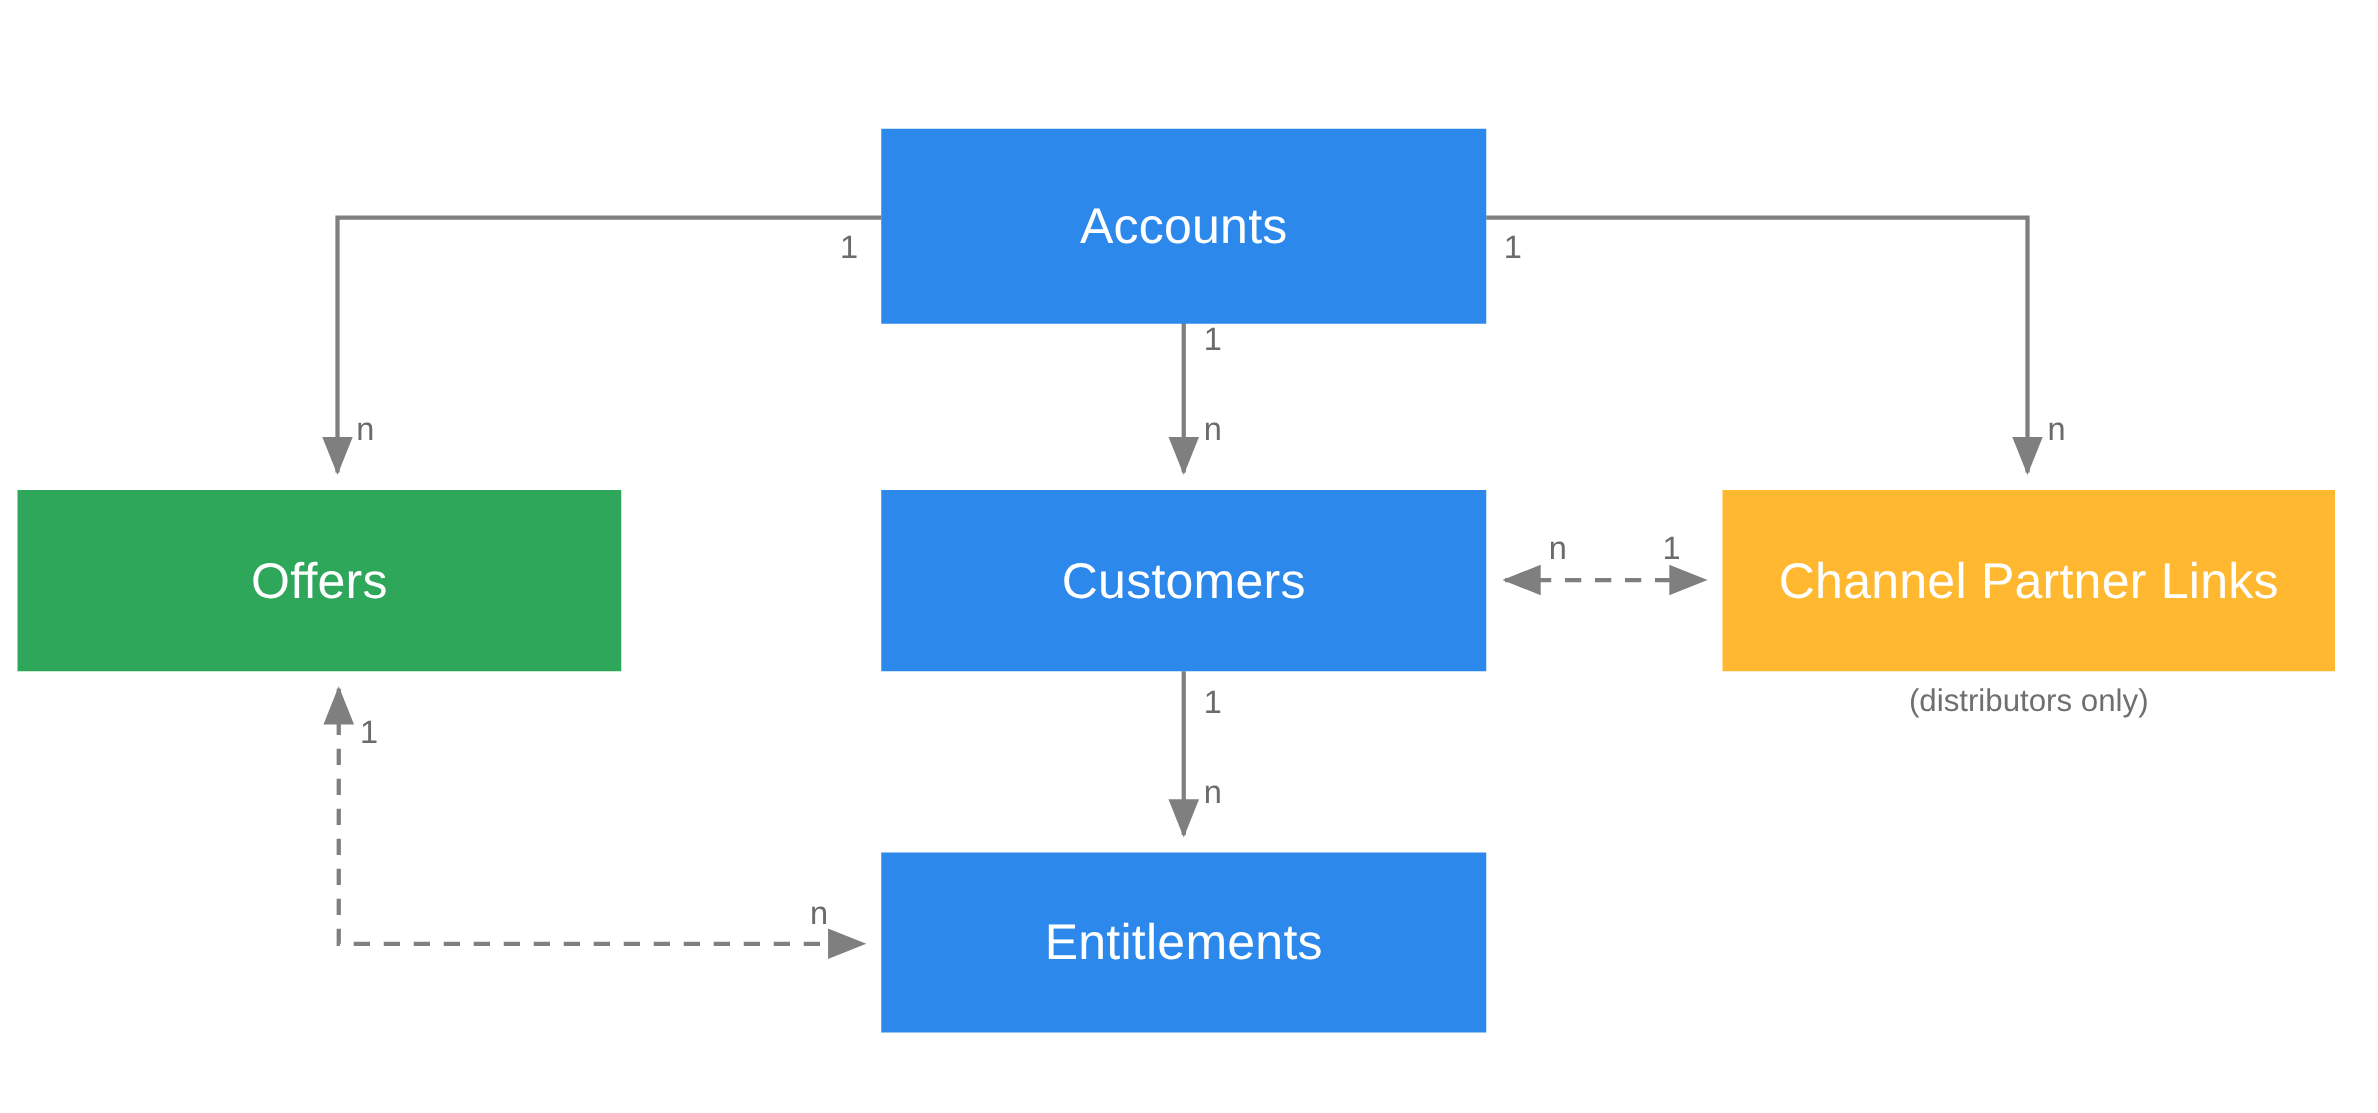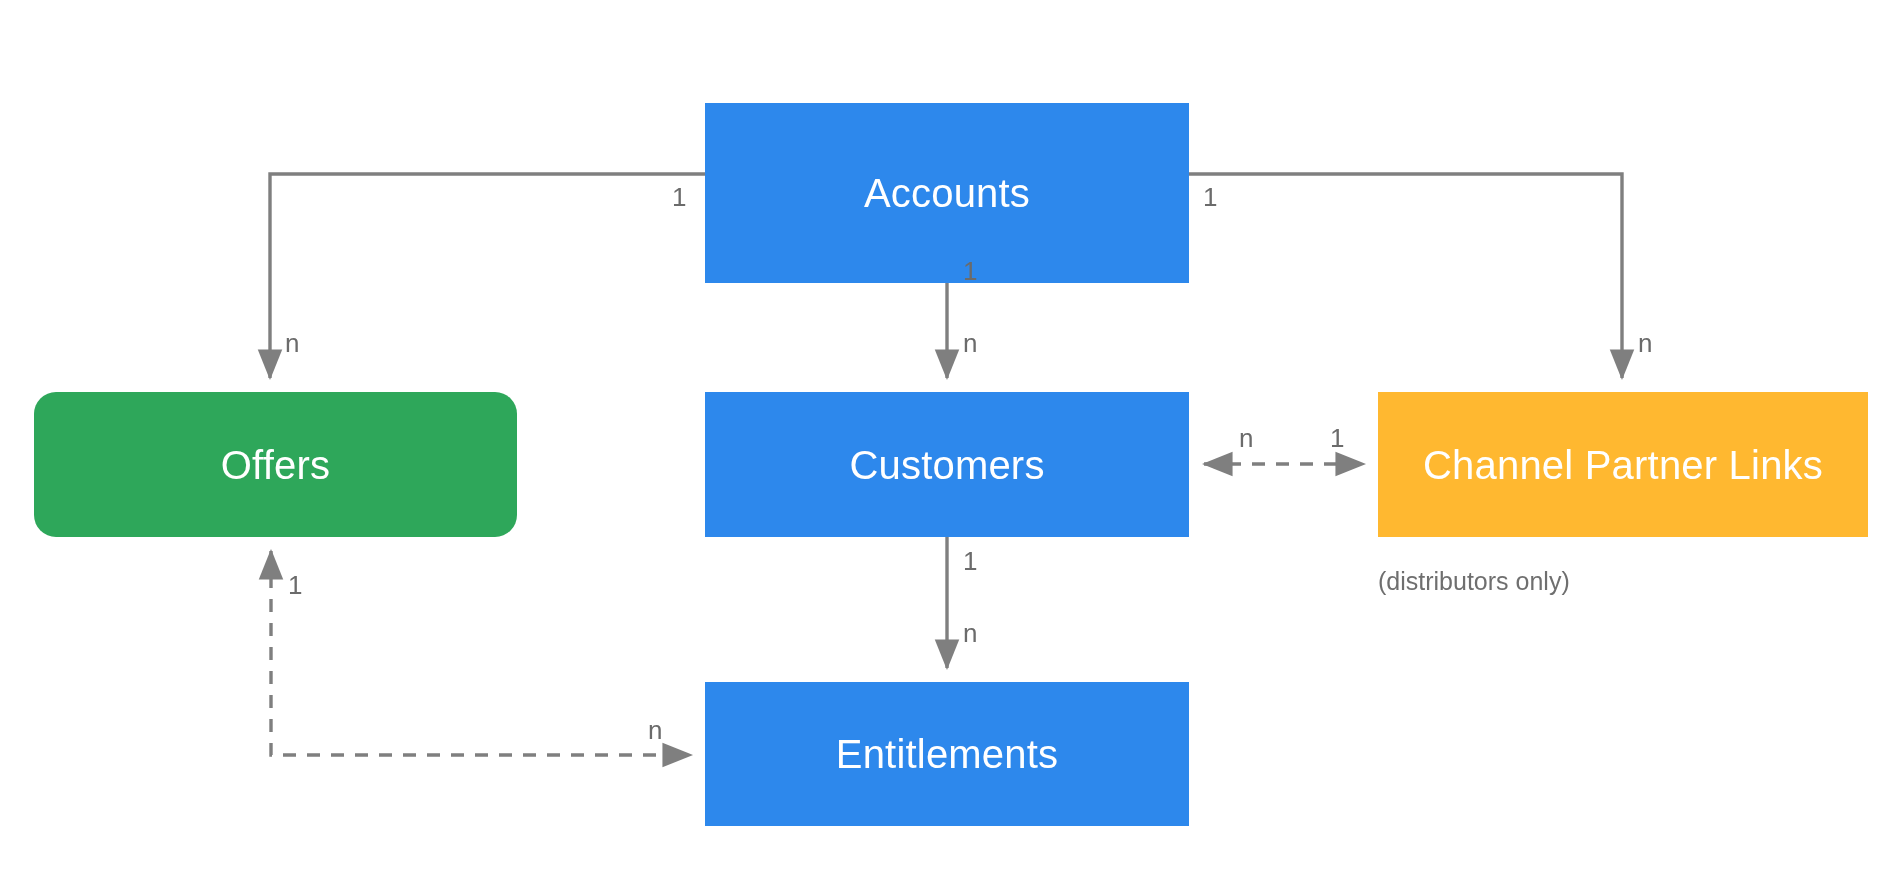--- a/index.html
+++ b/index.html
@@ -37,23 +37,23 @@
     z-index: 3;
     box-sizing: border-box;
   }
   .node-label {
     pointer-events: none;
   }
   .caption {
     position: absolute;
     color: #6f6f6f;
     font-size: 25px;
+    text-align: center;
     z-index: 3;
     white-space: nowrap;
-    margin-top: 20px;
   }
   .edge-label {
     position: absolute;
     color: #6b6b6b;
     font-size: 26px;
     z-index: 4;
     white-space: nowrap;
     line-height: 1;
   }
 </style>
@@ -90,25 +90,25 @@
 
     <g>
       <path d="M1204,464 L1364,464" fill="none" stroke="#7f7f7f" stroke-width="3.4" stroke-dasharray="13,11" marker-start="url(#arrow-start)" marker-end="url(#arrow-end)"></path>
     </g>
 
     <g>
       <path d="M271,551 L271,755 L691,755" fill="none" stroke="#7f7f7f" stroke-width="3.4" stroke-dasharray="13,11" marker-start="url(#arrow-start)" marker-end="url(#arrow-end)"></path>
     </g>
   </svg>
 
-  <div class="node" style="left:705px; top:103px; width:484px; height:180px; background:#2d88ec;">
+  <div class="node" style="left:705px; top:103px; width:484px; height:156px; background:#2d88ec;">
     <span class="node-label">Accounts</span>
   </div>
 
-  <div class="node" style="left:34px; top:392px; width:483px; height:145px; background:#2ea75a;border-radius:22px;">
+  <div class="node" style="left:14px; top:392px; width:483px; height:145px; background:#2ea75a;">
     <span class="node-label">Offers</span>
   </div>
 
   <div class="node" style="left:1378px; top:392px; width:490px; height:145px; background:#ffb830;">
     <span class="node-label">Channel Partner Links</span>
   </div>
 
   <div class="node" style="left:705px; top:392px; width:484px; height:145px; background:#2d88ec;">
     <span class="node-label">Customers</span>
   </div>

